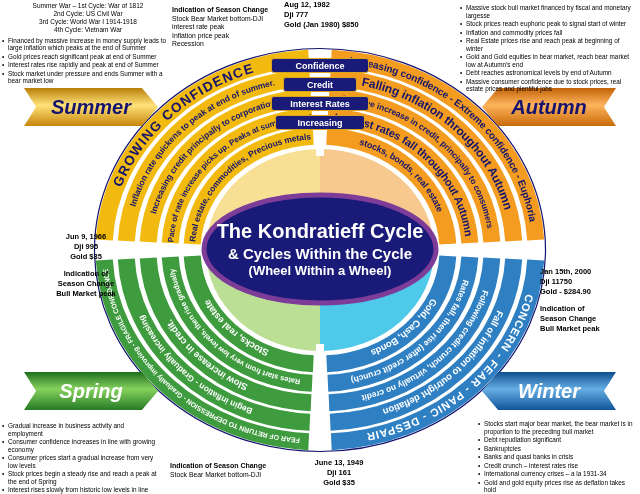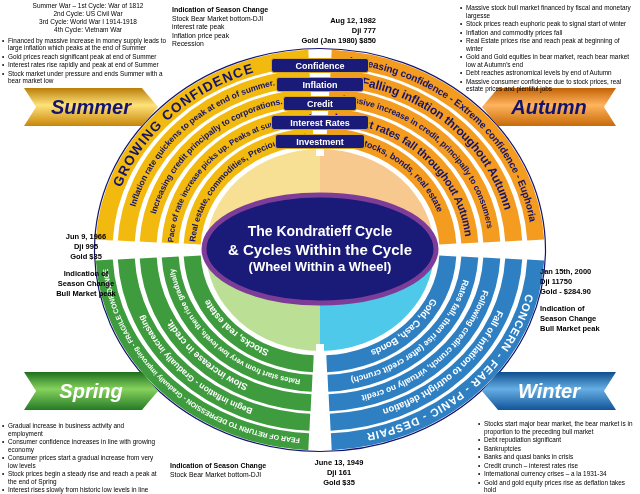--- a/index.html
+++ b/index.html
@@ -13,21 +13,21 @@
   .bullets{margin:2px 0 0;padding:0;list-style:none;font-size:6.4px;line-height:1.18;}
   .bullets li{padding-left:6px;position:relative;margin-bottom:1px;}
   .bullets li::before{content:"•";position:absolute;left:0;top:0;}
   .head{font-weight:bold;font-size:7px;}
   .smalllines{font-size:6.8px;line-height:1.25;}
   .boldblock{font-weight:bold;font-size:7.5px;line-height:1.3;}
   .gap{height:8px;}
 
   #ann-top-left{left:2px;top:2px;width:172px;}
   #ann-top-mid{left:172px;top:6px;width:112px;}
-  #ann-top-center{left:284px;top:16px;width:92px;text-align:right;}
+  #ann-top-center{left:284px;top:0;width:92px;text-align:left;}
   #ann-top-right{left:460px;top:2px;width:178px;}
   #ann-left-mid{left:38px;top:232px;width:96px;text-align:center;}
   #ann-right-mid{left:540px;top:232px;width:98px;margin-top:35px;}
   #ann-bottom-left{left:2px;top:420px;width:158px;}
   #ann-bottom-mid{left:170px;top:462px;width:126px;}
   #ann-bottom-center{left:300px;top:458px;width:78px;text-align:center;}
   #ann-bottom-right{left:478px;top:418px;width:160px;}
 
   .stack{position:absolute;left:260px;top:58px;width:120px;display:flex;flex-direction:column;
          align-items:center;gap:4px;}
@@ -47,21 +47,21 @@
   #banner-spring{left:24px;top:372px;width:134px;color:#fff;
       background:linear-gradient(180deg,#1E6F1E,#86D25E 45%,#257A25);
       clip-path:polygon(0 0,88% 0,100% 50%,88% 100%,0 100%,9% 50%);}
   #banner-winter{left:482px;top:372px;width:134px;color:#fff;
       background:linear-gradient(180deg,#0E4E8E,#66AEE4 45%,#11549A);
       clip-path:polygon(12% 0,100% 0,91% 50%,100% 100%,12% 100%,0 50%);}
 
   #center-title{position:absolute;left:205px;top:197px;width:230px;height:104px;display:flex;
       flex-direction:column;align-items:center;justify-content:center;color:#fff;
       text-align:center;line-height:1.3;}
-  .t1{font-size:14px;font-weight:bold;}
+  .t1{font-size:20px;font-weight:bold;}
   .t2{font-size:15px;font-weight:bold;}
   .t3{font-size:13px;font-weight:bold;}
 </style>
 </head>
 <body>
 
 <div class="stage">
 
   <svg id="wheel" width="640" height="494" viewBox="0 0 640 494">
       <path d="M 320 250 L 206.0 250.0 A 114 101 0 0 1 320.0 149.0 Z" fill="#F7E094"></path>
@@ -111,24 +111,23 @@
       <text fill="#FFFFFF" font-size="7" font-weight="bold" letter-spacing="0" text-anchor="middle" style="dominant-baseline:central"><textPath href="#bp-spring-0" xlink:href="#bp-spring-0" startOffset="50%">FEAR OF RETURN TO DEPRESSION - Gradually improving - FRAGILE CONFIDENCE</textPath></text>
       <text fill="#FFFFFF" font-size="8.5" font-weight="bold" letter-spacing="0" text-anchor="middle" style="dominant-baseline:central"><textPath href="#bp-spring-1" xlink:href="#bp-spring-1" startOffset="50%">Begin inflation - Gradually increasing</textPath></text>
       <text fill="#FFFFFF" font-size="9.5" font-weight="bold" letter-spacing="0" text-anchor="middle" style="dominant-baseline:central"><textPath href="#bp-spring-2" xlink:href="#bp-spring-2" startOffset="50%">Slow increase in credit.</textPath></text>
       <text fill="#FFFFFF" font-size="7.5" font-weight="bold" letter-spacing="0" text-anchor="middle" style="dominant-baseline:central"><textPath href="#bp-spring-3" xlink:href="#bp-spring-3" startOffset="50%">Rates start from very low levels, then rise gradually</textPath></text>
       <text fill="#FFFFFF" font-size="9.5" font-weight="bold" letter-spacing="0" text-anchor="middle" style="dominant-baseline:central"><textPath href="#bp-spring-4" xlink:href="#bp-spring-4" startOffset="50%">Stocks, real estate</textPath></text>
       <ellipse cx="320" cy="249" rx="116" ry="54" fill="#1A1A78" stroke="#7D3C98" stroke-width="5"></ellipse>
     </svg>
 
   <div class="stack">
     <div class="box w0">Confidence</div>
-    <div class="box w1">Inflation</div>
     <div class="box w2">Credit</div>
     <div class="box w3">Interest Rates</div>
-    <div class="box w4">Investment</div>
+    <div class="box w4">Increasing</div>
   </div>
 
   <div class="banner" id="banner-summer">Summer</div>
   <div class="banner" id="banner-autumn">Autumn</div>
   <div class="banner" id="banner-spring">Spring</div>
   <div class="banner" id="banner-winter">Winter</div>
 
   <div id="center-title">
     <div class="t1">The Kondratieff Cycle</div>
     <div class="t2">&amp; Cycles Within the Cycle</div>

